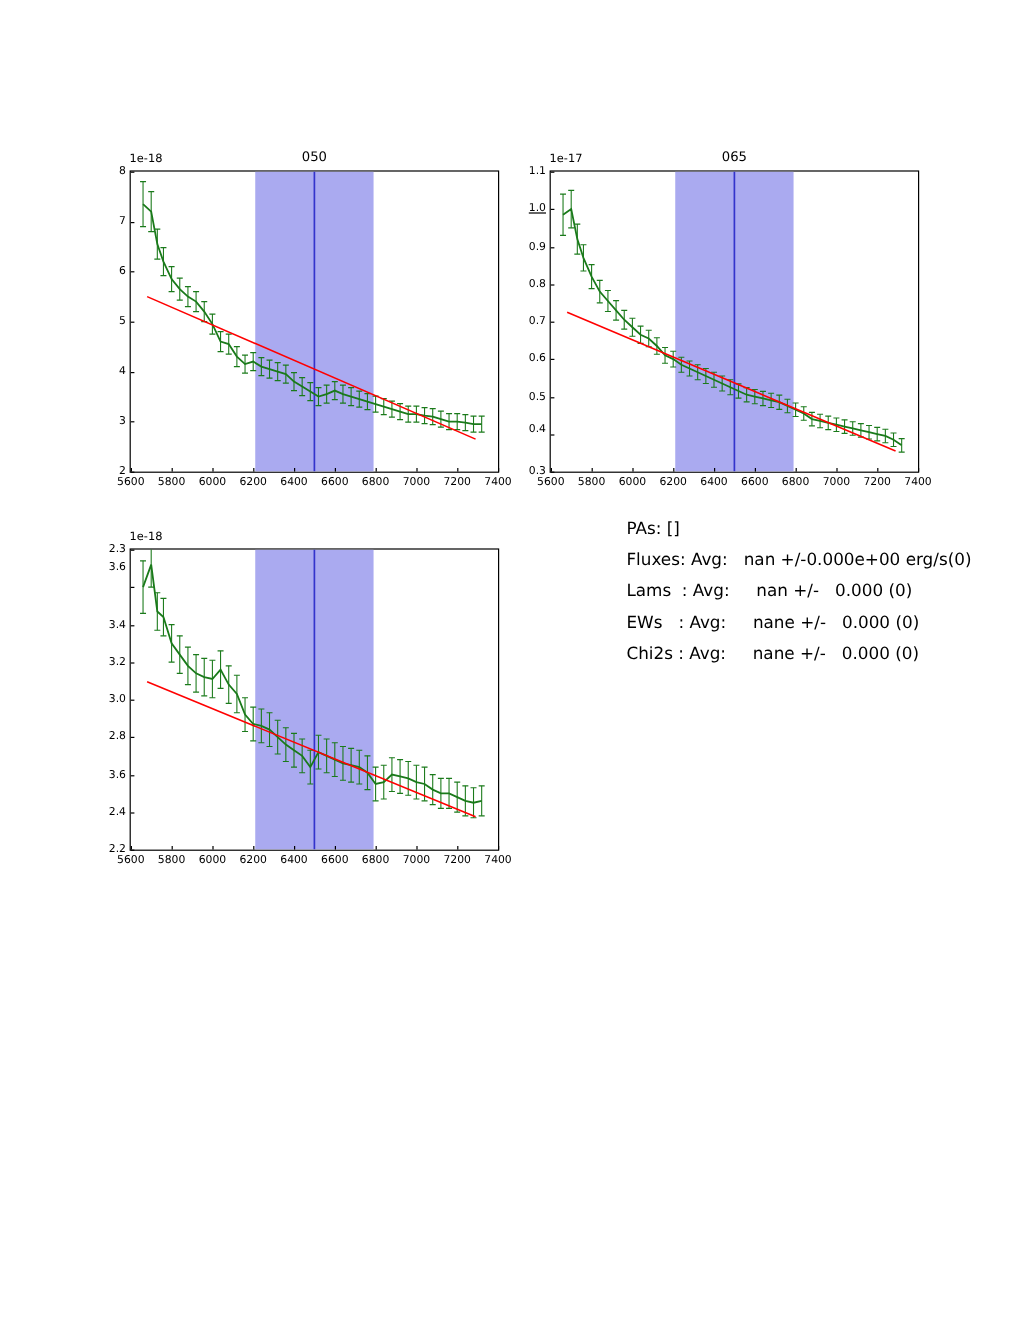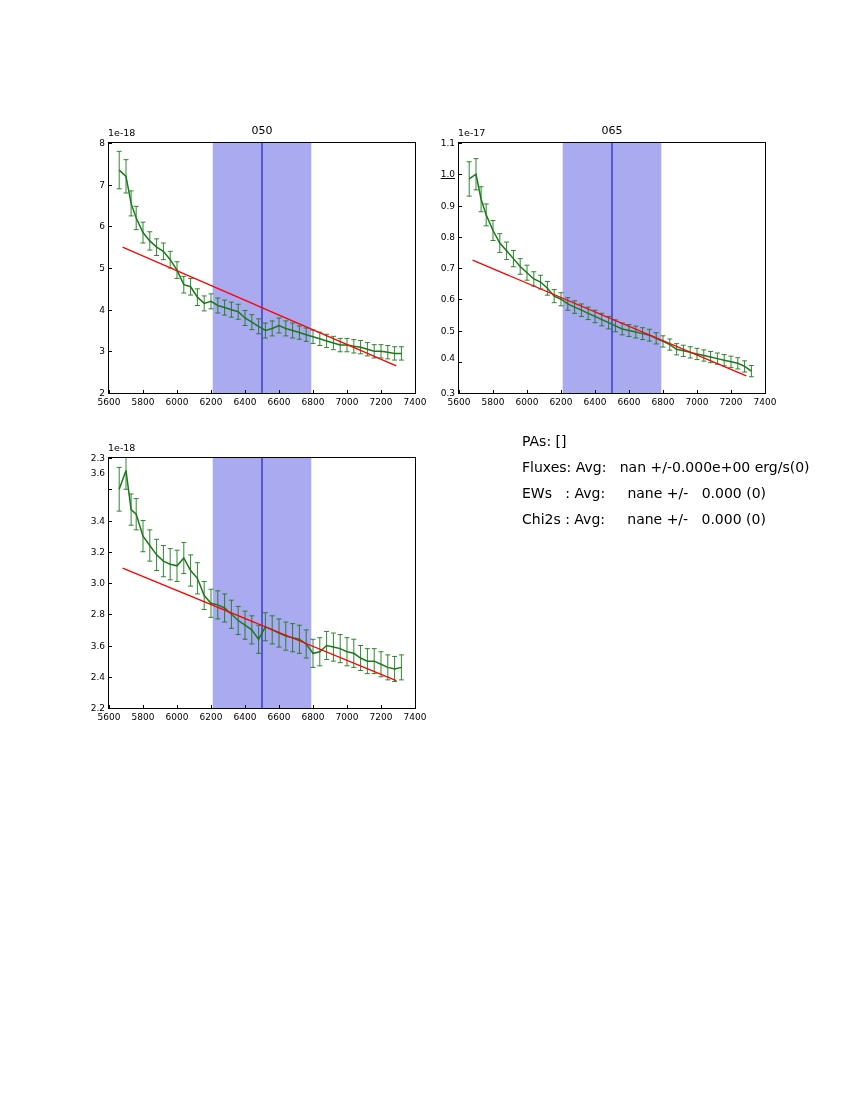--- a/index.html
+++ b/index.html
@@ -574,15 +574,16 @@
       <div class="ytick" style="top: 15px;">3.6</div>
       <div class="ytickmark" style="top: 31.25px;"></div>
       <div class="ytick" style="top: 0px;">2.3</div>
       <div class="ytickmark" style="top: 0px;"></div>
     </div>
 </div>
 
 <div class="info-block" id="info-block" style="left:522px;top:428px;width:300px;">
     <div class="info-row">PAs: []</div>
     <div class="info-row">Fluxes: Avg:   nan +/-0.000e+00 erg/s(0)</div>
+    <div class="info-row">Lams  : Avg:     nan +/-   0.000 (0)</div>
     <div class="info-row">EWs   : Avg:     nane +/-   0.000 (0)</div>
     <div class="info-row">Chi2s : Avg:     nane +/-   0.000 (0)</div>
   </div>
 
 </body></html>

